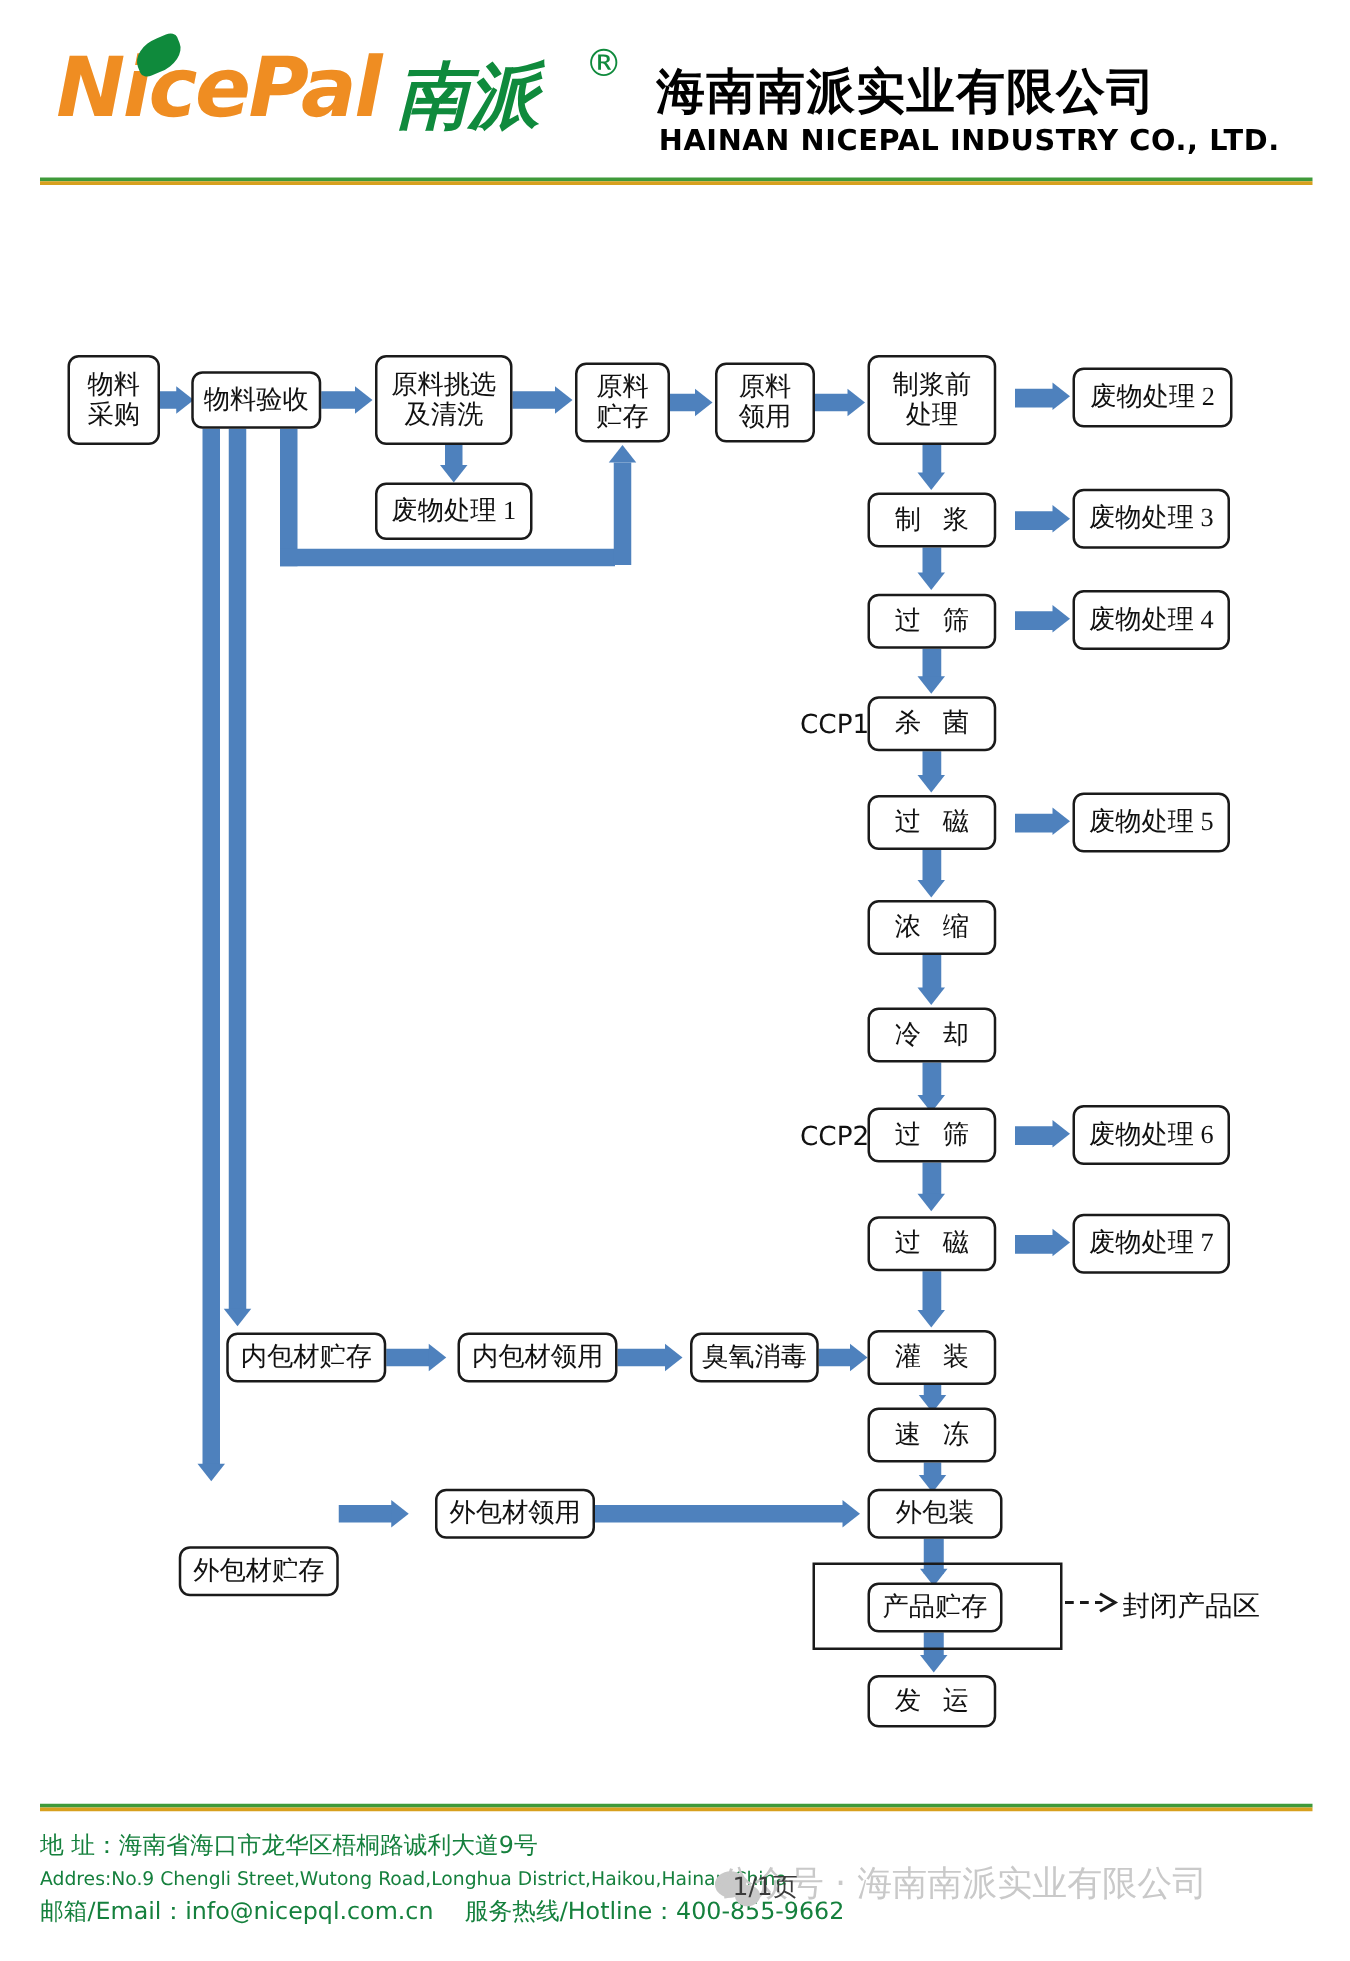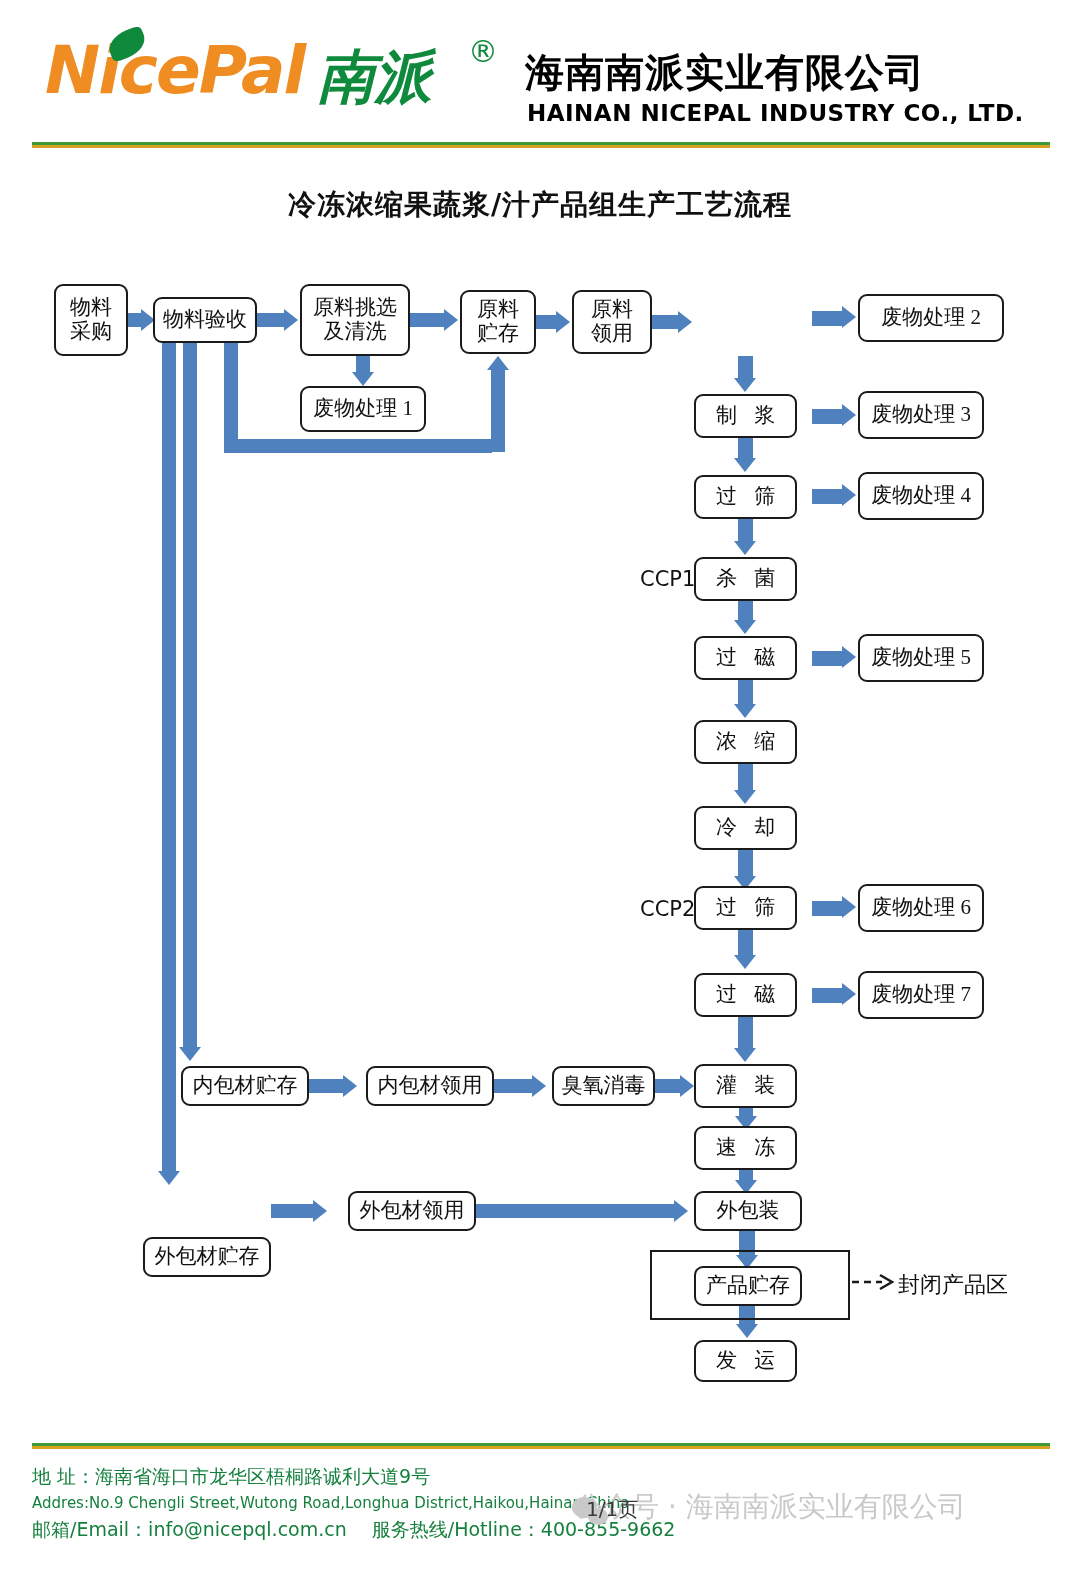--- a/index.html
+++ b/index.html
@@ -252,21 +252,20 @@
       <div id="logo-leaf"></div>
       <div id="logo-cn">南派</div>
       <div id="logo-reg">®</div>
     </div>
     <div id="company-cn">海南南派实业有限公司</div>
     <div id="company-en">HAINAN NICEPAL INDUSTRY CO., LTD.</div>
     <div class="rule-green" style="top:142px;"></div>
     <div class="rule-orange" style="top:145px;"></div>
   </div>
 
-  <div id="doc-title">冷冻浓缩果蔬浆/汁产品组生产工艺流程</div>
 
   <div id="flow">
 
     <div class="node two-line" style="left:54px; top:284px; width:74px; height:72px;">
       <span style="white-space:pre-line;">物料
 采购</span>
     </div>
 
     <div class="node" style="left:153px; top:297px; width:104px; height:46px;">
       <span>物料验收</span>
@@ -280,26 +279,30 @@
     <div class="node two-line" style="left:460px; top:290px; width:76px; height:64px;">
       <span style="white-space:pre-line;">原料
 贮存</span>
     </div>
 
     <div class="node two-line" style="left:572px; top:290px; width:80px; height:64px;">
       <span style="white-space:pre-line;">原料
 领用</span>
     </div>
 
+    <div class="node two-line" style="left:694px; top:284px; width:103px; height:72px;">
+      <span style="white-space:pre-line;">制浆前
+处理</span>
+    </div>
 
     <div class="node" style="left:300px; top:386px; width:126px; height:46px;">
       <span>废物处理 1</span>
     </div>
 
-    <div class="node" style="left:858px; top:294px; width:146px; height:48px;align-items:center;">
+    <div class="node" style="left:858px; top:294px; width:128px; height:48px;align-items:center;">
       <span>废物处理 2</span>
     </div>
 
     <div class="node wide-sp" style="left:694px; top:394px; width:103px; height:44px;">
       <span>制 浆</span>
     </div>
     <div class="node" style="left:858px; top:391px; width:126px; height:48px;">
       <span>废物处理 3</span>
     </div>
 

